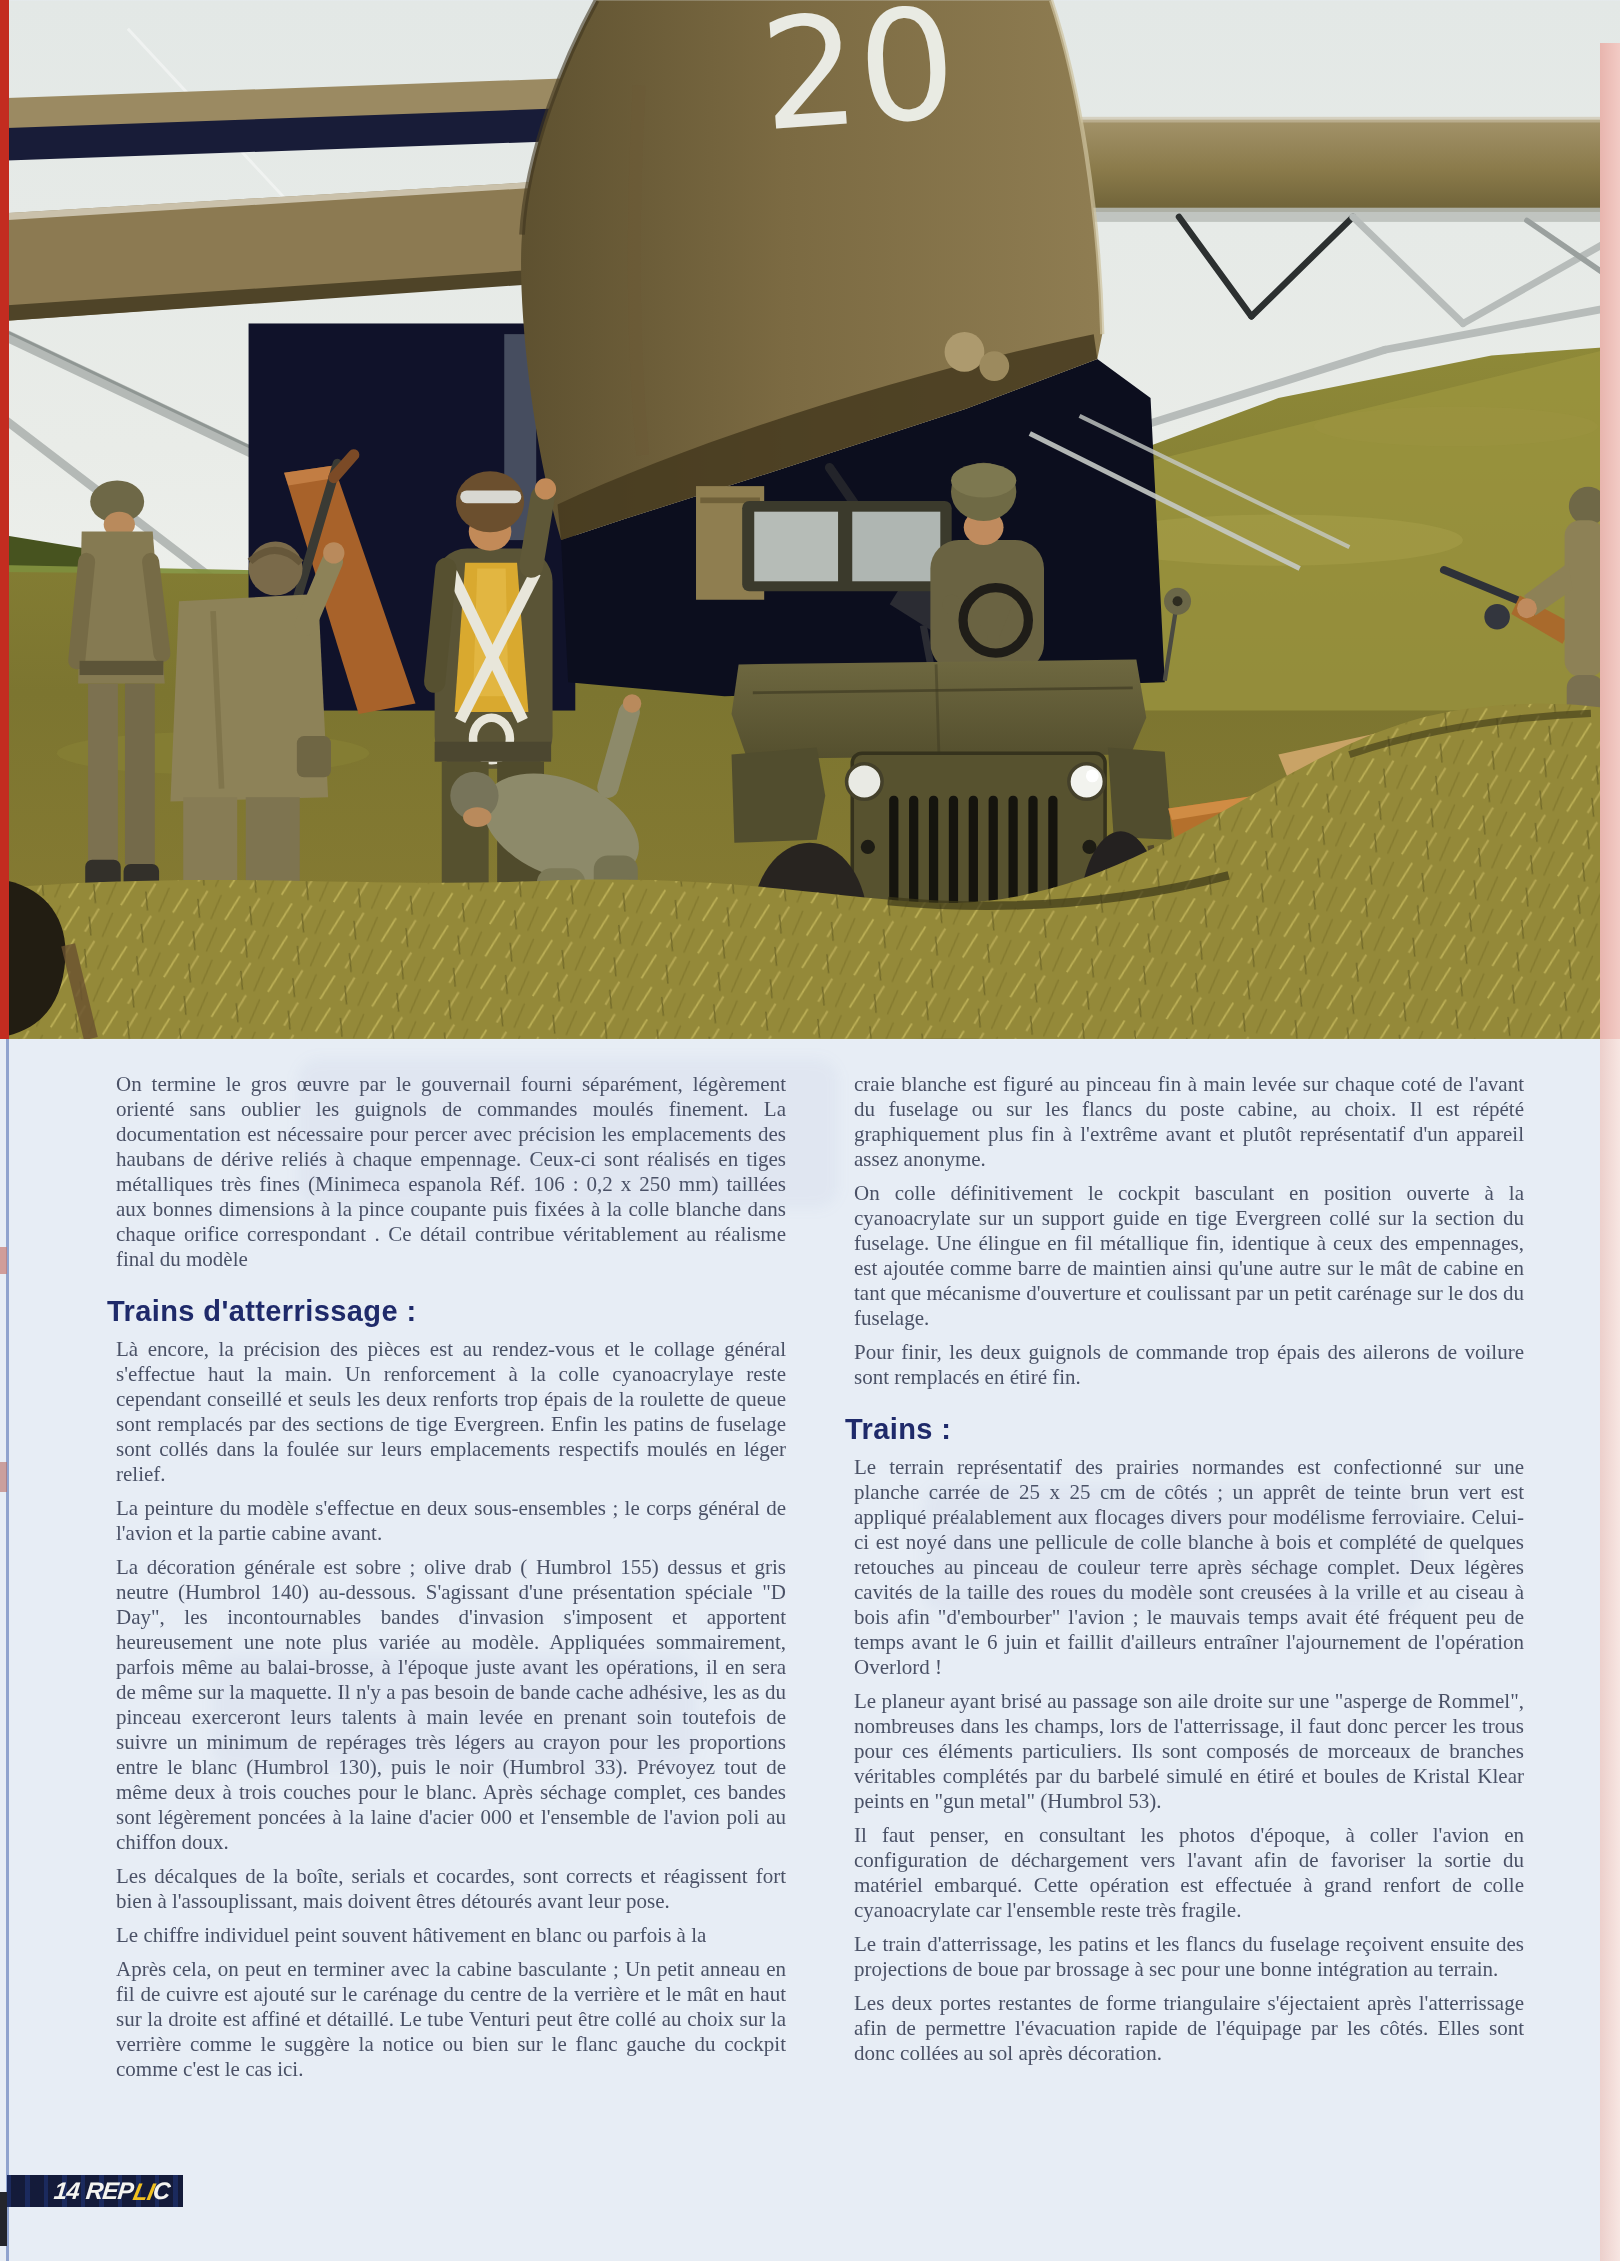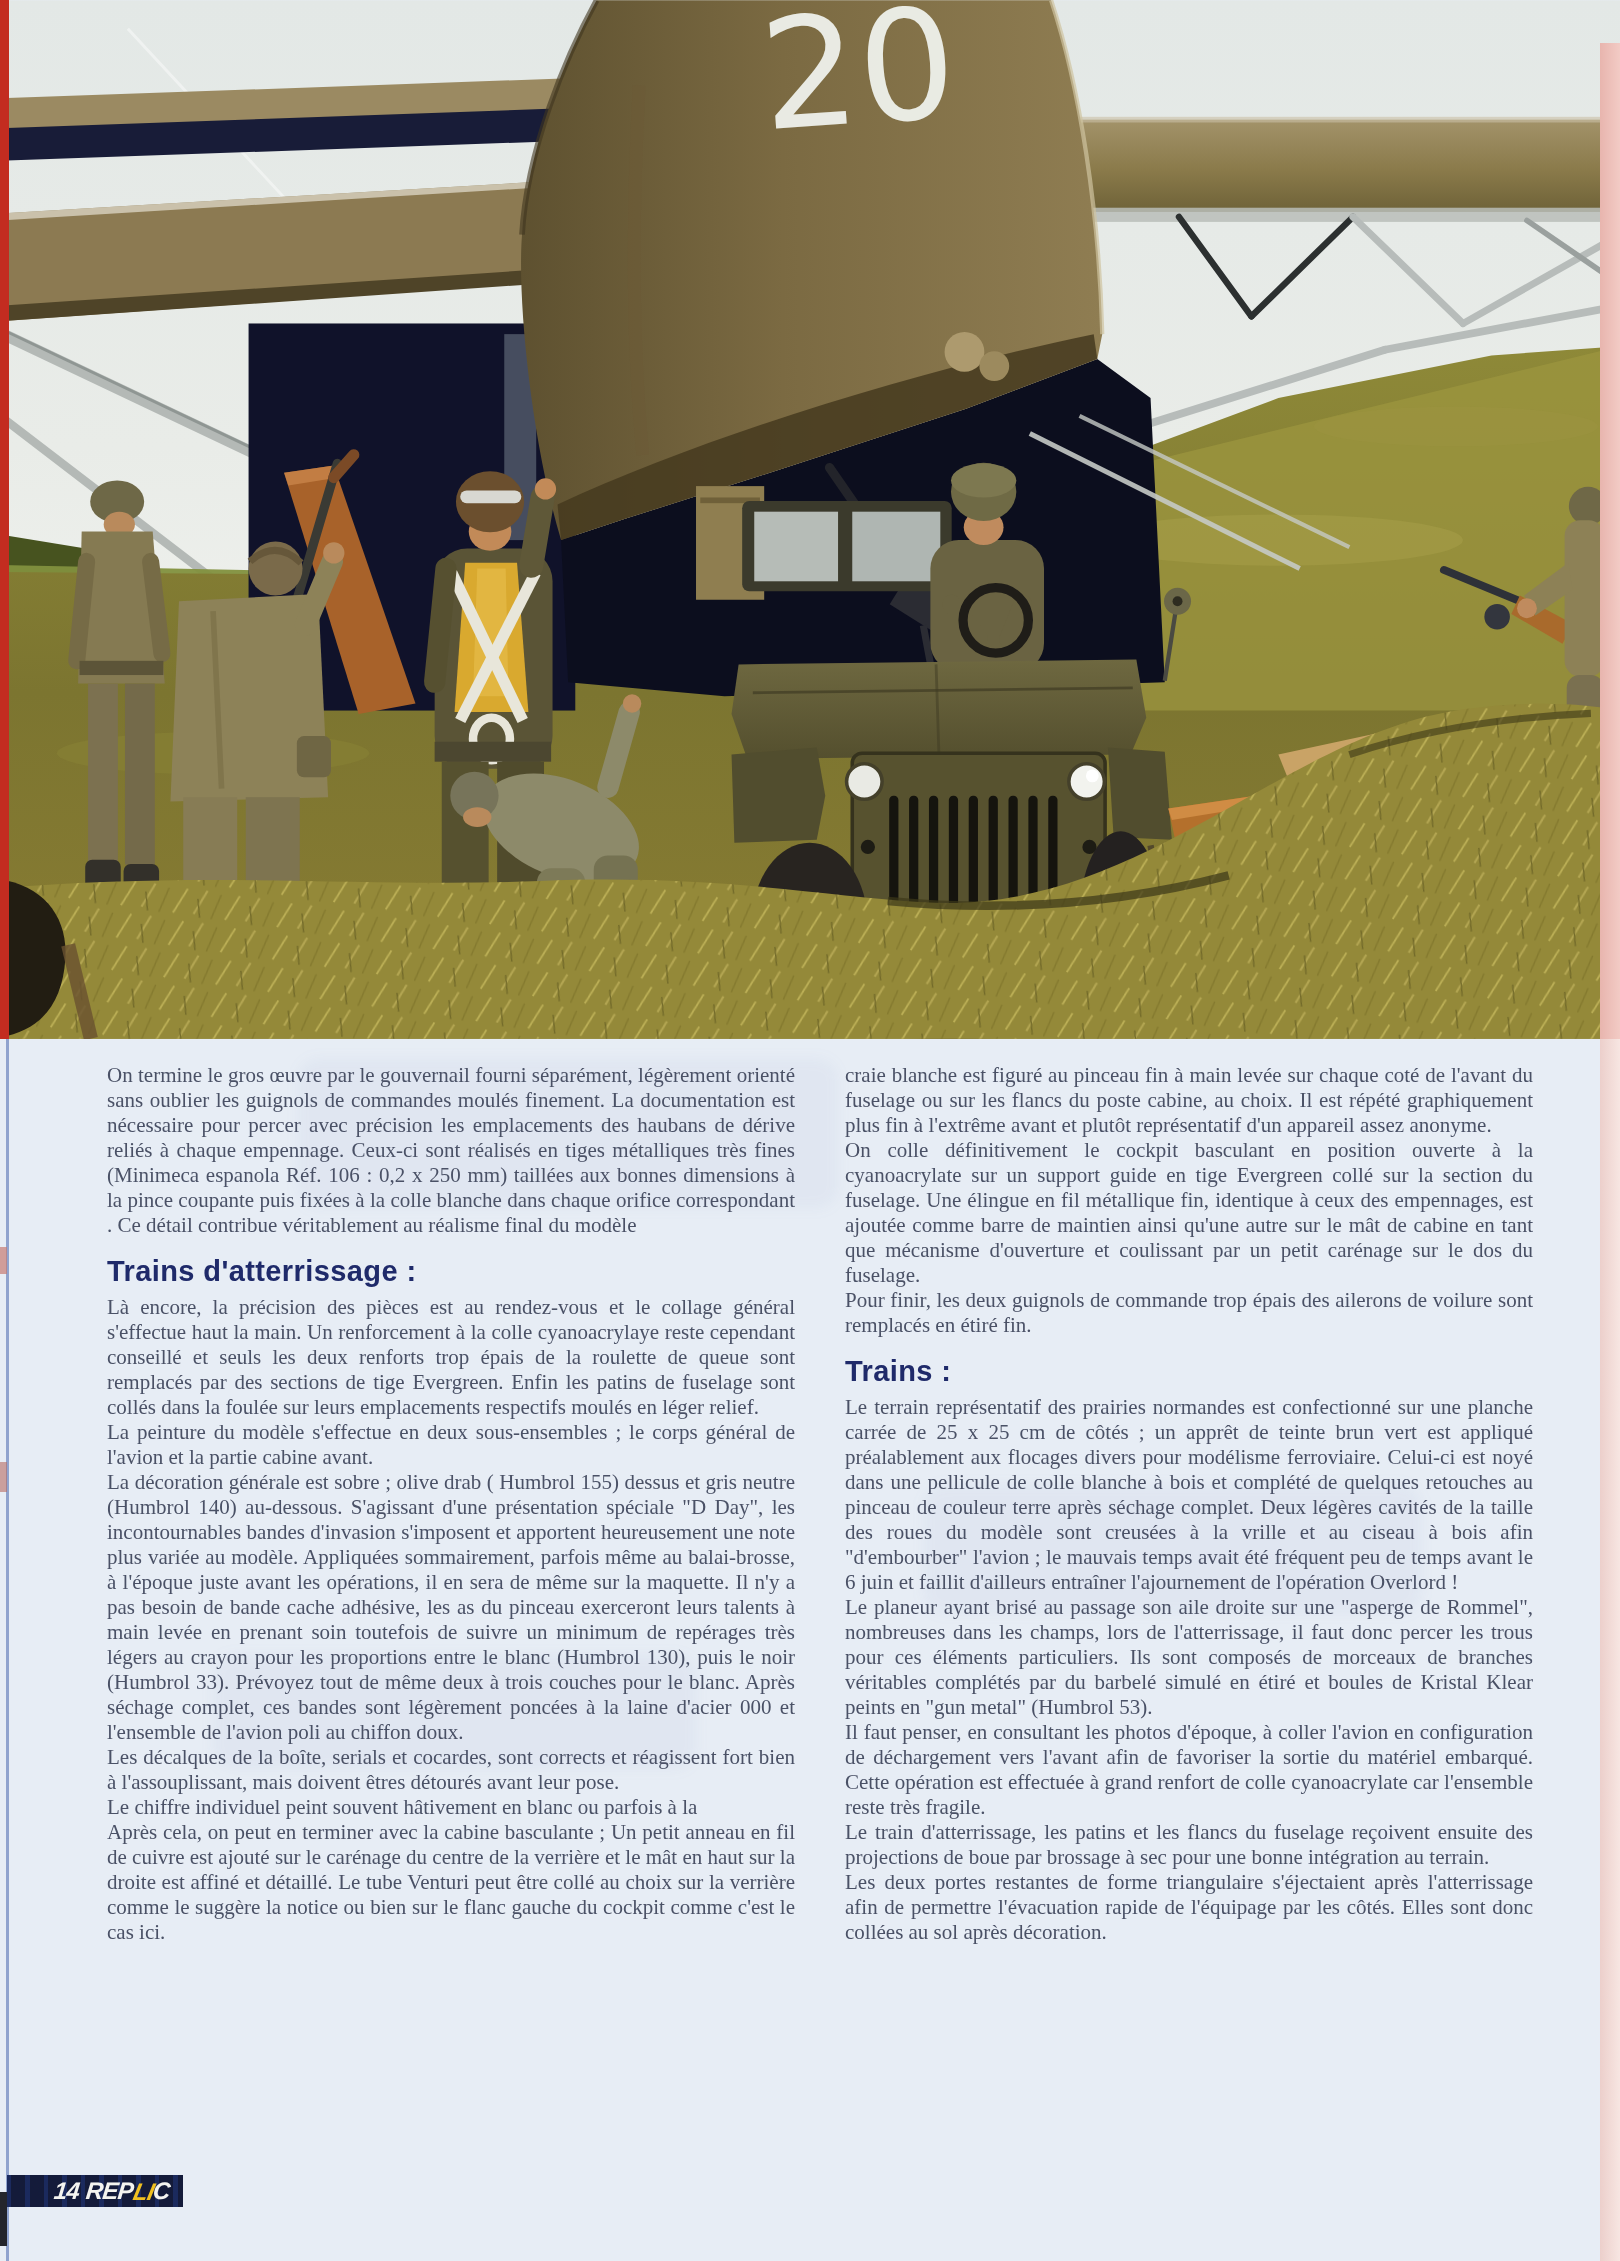--- a/index.html
+++ b/index.html
@@ -18,22 +18,22 @@
 
   .ghost{position:absolute;background:rgba(90,110,180,0.05);filter:blur(7px);border-radius:21px;}
   .g1{left:298px;top:1059px;width:540px;height:149px;}
   .g2{left:213px;top:1655px;width:483px;height:114px;}
   .g3{left:924px;top:1485px;width:497px;height:128px;}
 
   .col{position:absolute;top:1063px;width:688px;height:1172px;overflow:hidden;
        color:#4a5166;font-size:21px;line-height:25px;text-align:justify;}
   .col-left{left:107px;}
   .col-right{left:845px;}
-  .body-text{margin:0;padding:0;}
-  .section-heading{margin:17px 0 7px 0;padding:0;font-family:"Liberation Sans",sans-serif;
+  .body-text{margin:9px;padding:0;}
+  .section-heading{margin:23px 0 7px 0;padding:0;font-family:"Liberation Sans",sans-serif;
        font-weight:bold;font-size:29px;line-height:33px;color:#1f2a6a;letter-spacing:0.4px;text-align:left;}
 
   .logo{position:absolute;left:7px;top:2175px;width:176px;height:32px;background:#141b3a;
         background-image:repeating-linear-gradient(90deg,rgba(40,70,160,.35) 0 4.3px,rgba(10,14,40,0) 4.3px 18.5px);
         display:flex;align-items:center;padding-left:47px;box-sizing:border-box;
         font-family:"Liberation Sans",sans-serif;font-style:italic;font-weight:900;font-size:24px;
         letter-spacing:-0.7px;transform:skewX(0deg);}
   .logo .num{color:#f4f4f0;margin-right:7px;transform:skewX(-6deg);}
   .logo .w{color:#f4f4f0;transform:skewX(-6deg);}
   .logo .y{color:#f0c020;transform:skewX(-12deg) translateY(1.4px);}

